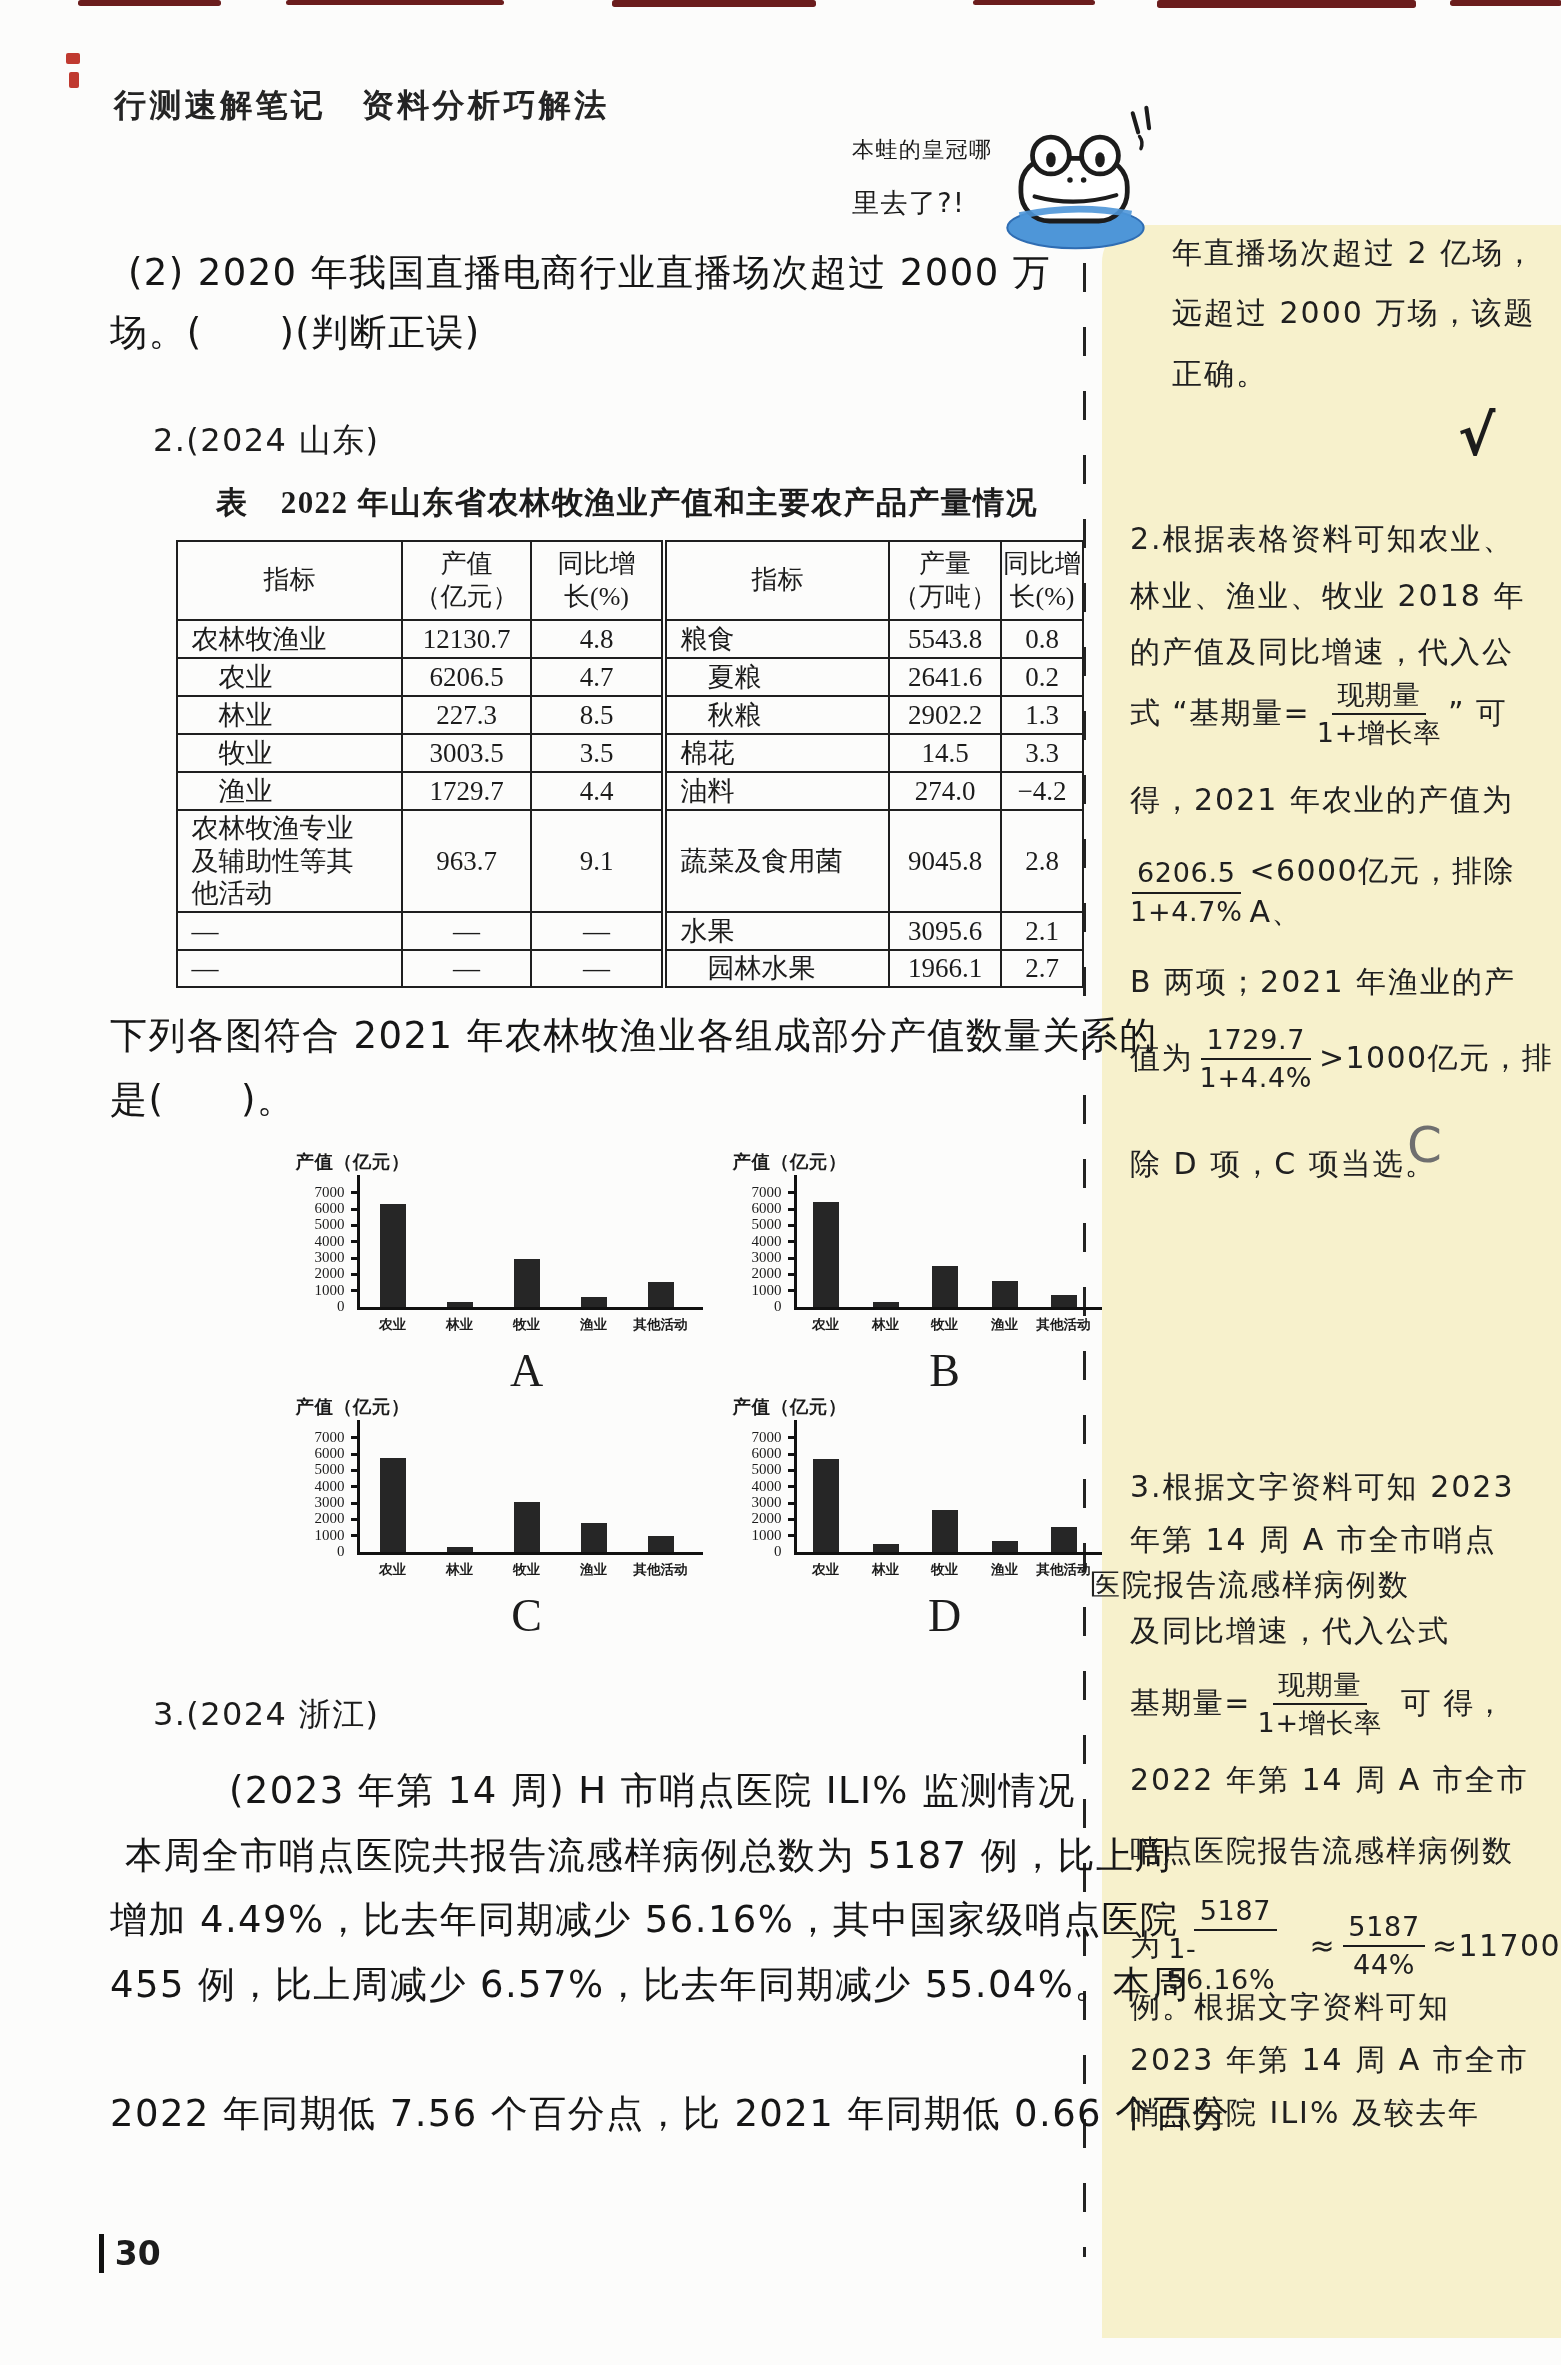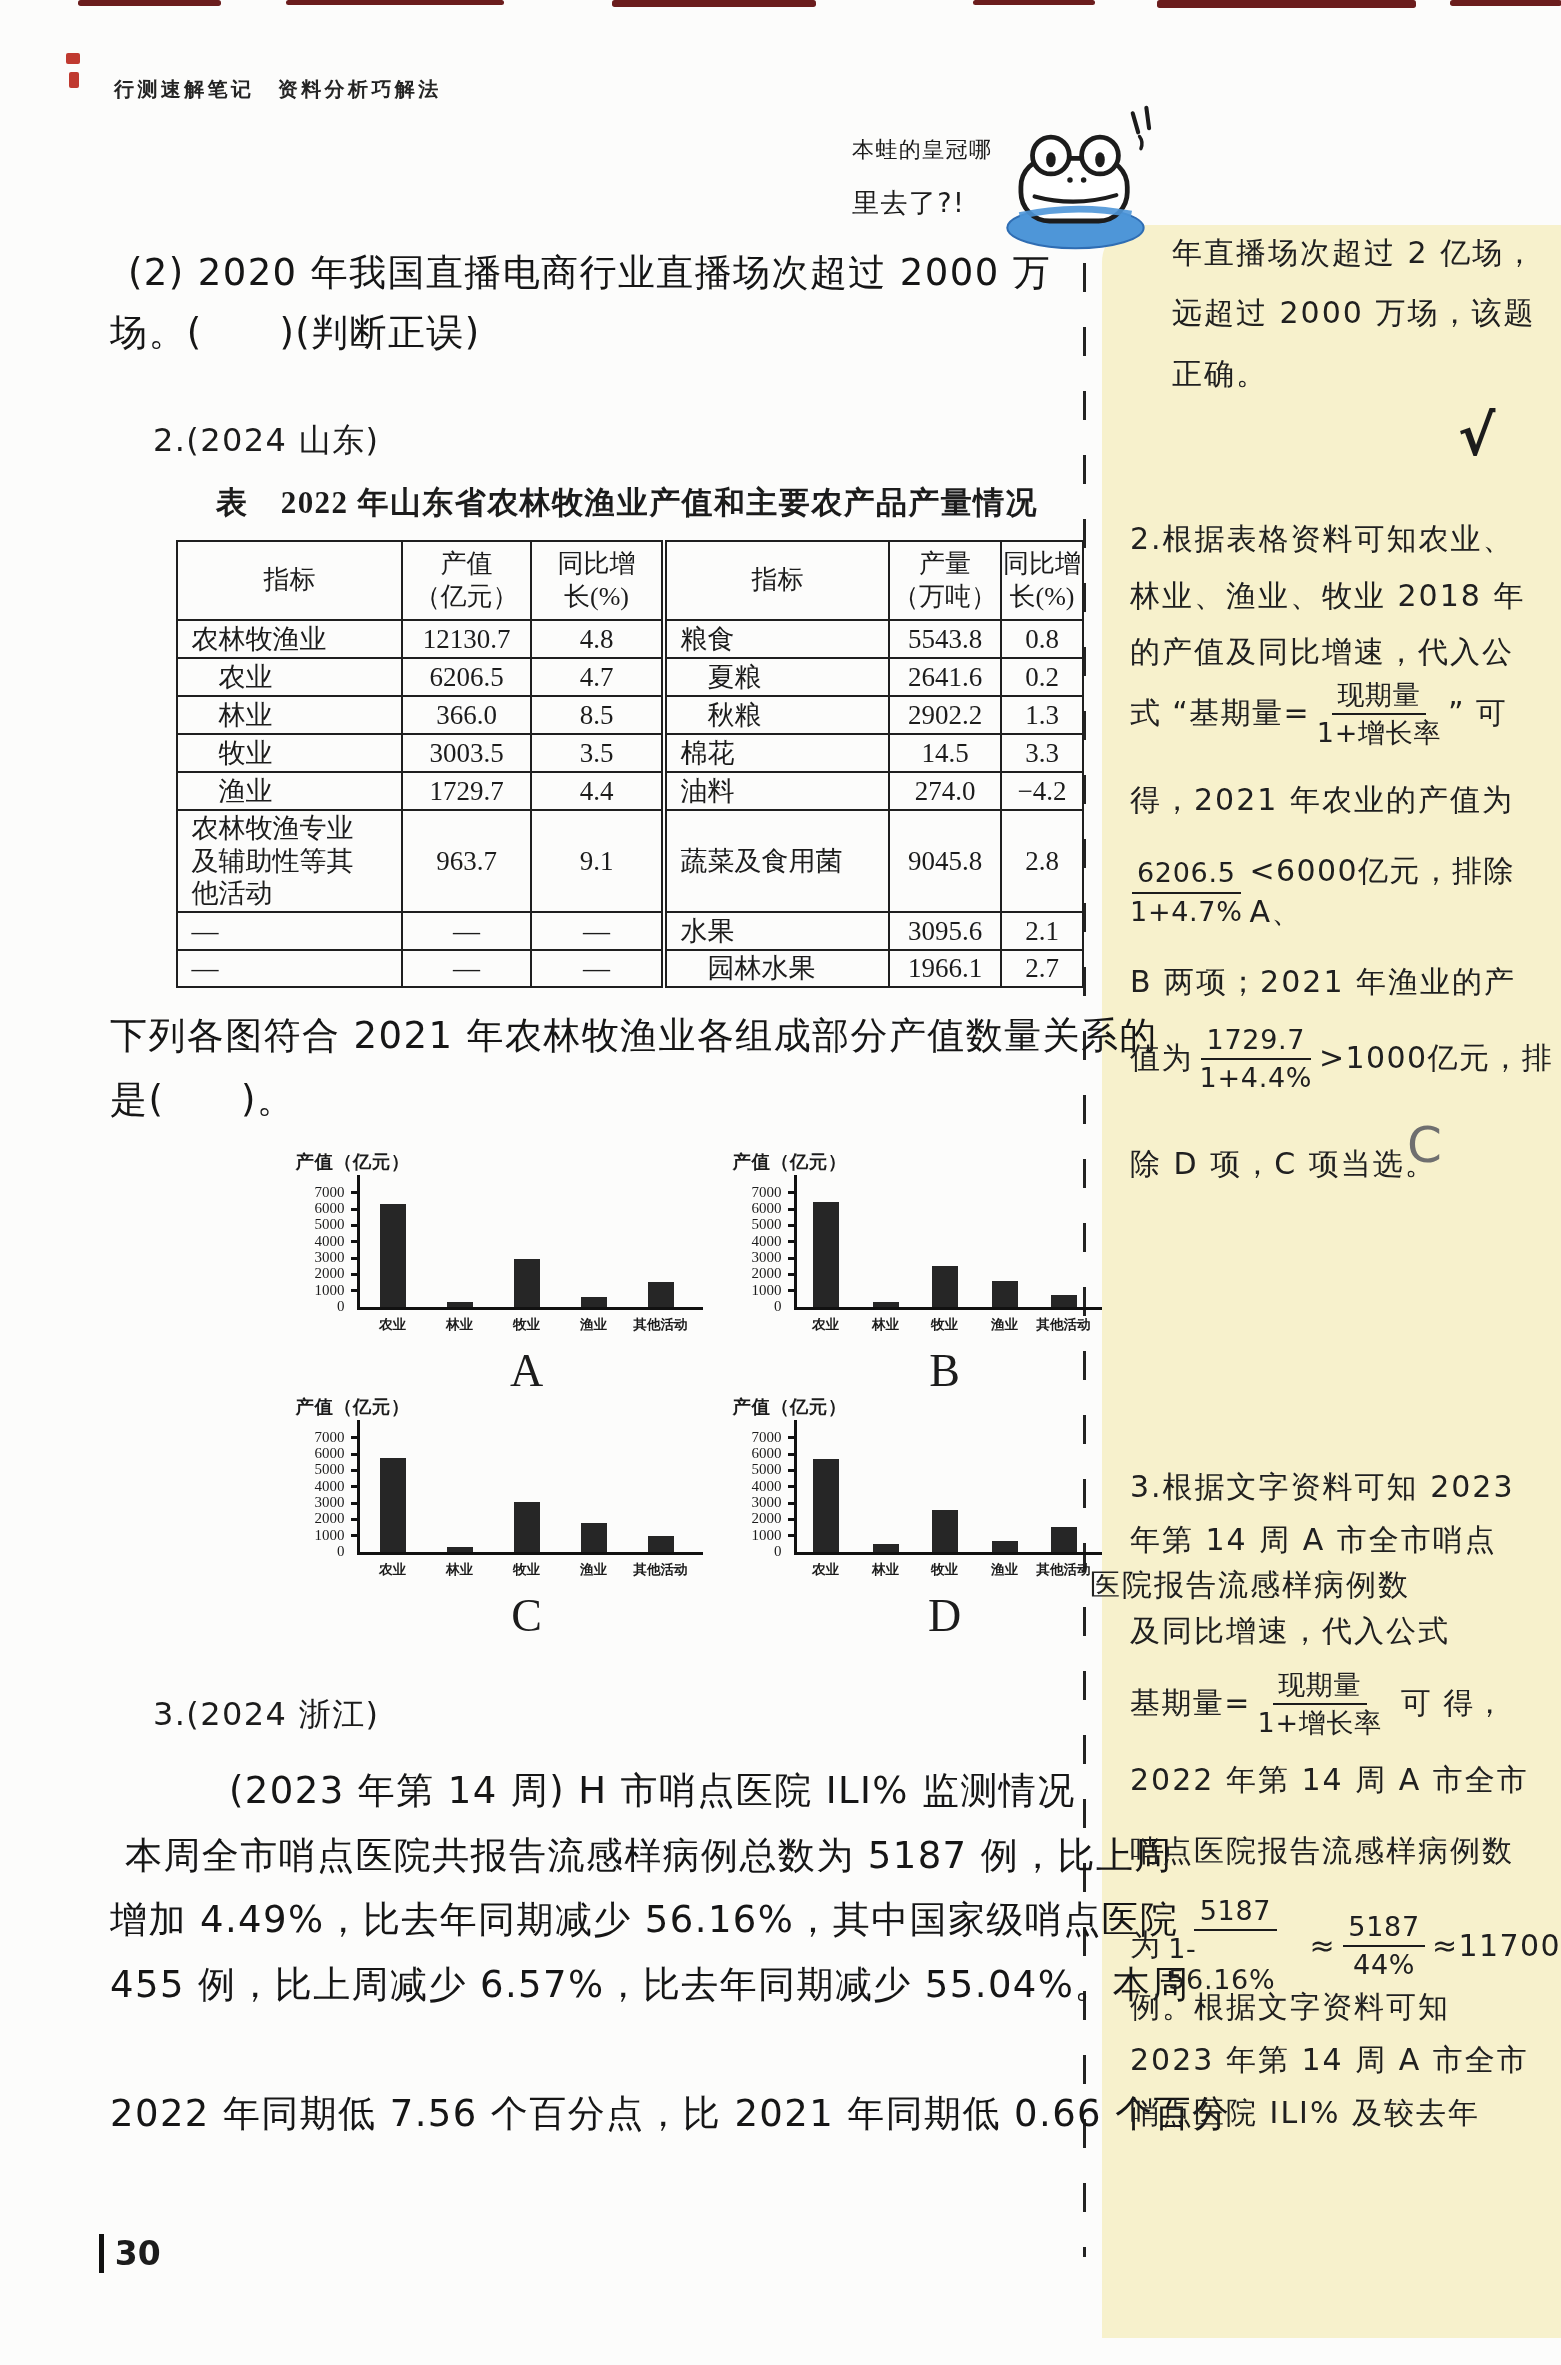--- a/index.html
+++ b/index.html
@@ -40,21 +40,21 @@
   <div class="scanmark" style="left:612px;top:0;width:204px;height:6.8px;"></div>
   <div class="scanmark" style="left:973px;top:0;width:122px;height:4.8px;"></div>
   <div class="scanmark" style="left:1157px;top:0;width:259px;height:8.2px;"></div>
   <div class="scanmark" style="left:1450px;top:0;width:112px;height:6.1px;"></div>
   <div class="redmark" style="left:66px;top:53px;width:13.6px;height:11px;"></div>
   <div class="redmark" style="left:69px;top:72px;width:9.5px;height:16.3px;"></div>
 
   <div id="sidebar-bg" class="abs"></div>
   <div id="divider" class="abs"></div>
 
-  <div class="abs hw" style="left:114px;top:76px;font-size:20px;font-weight:600;letter-spacing:3.4px;color:#242424;">行测速解笔记　资料分析巧解法</div>
+  <div class="abs hw" style="left:114px;top:84px;font-size:32px;font-weight:600;letter-spacing:3.4px;color:#242424;">行测速解笔记　资料分析巧解法</div>
 
   <div class="abs hw" style="left:852px;top:135px;font-size:22px;letter-spacing:1.4px;">本蛙的皇冠哪</div>
   <div class="abs hw" style="left:852px;top:185px;font-size:27px;letter-spacing:1.4px;">里去了?!</div>
 
   <div class="abs" style="left:999px;top:101px;width:157px;height:150px;">
     <svg width="157" height="150" viewBox="0 0 230 220">
       <path d="M196,18 L204,46" stroke="#1c1c1c" stroke-width="6" fill="none" stroke-linecap="round"></path>
       <path d="M216,10 L220,40" stroke="#1c1c1c" stroke-width="6" fill="none" stroke-linecap="round"></path>
       <path d="M206,52 q6,8 2,18" stroke="#1c1c1c" stroke-width="5" fill="none" stroke-linecap="round"></path>
       <ellipse cx="112" cy="186" rx="100" ry="30" fill="#4e96d8" stroke="#2f6db3" stroke-width="3"></ellipse>
@@ -111,21 +111,21 @@
         <tr style="height: 38px;">
           <td class="c0">　农业</td>
           <td class="c1">6206.5</td>
           <td class="c2">4.7</td>
           <td class="c3 dbl">　夏粮</td>
           <td class="c4">2641.6</td>
           <td class="c5">0.2</td>
         </tr>
         <tr style="height: 38px;">
           <td class="c0">　林业</td>
-          <td class="c1">366.0</td>
+          <td class="c1">227.3</td>
           <td class="c2">8.5</td>
           <td class="c3 dbl">　秋粮</td>
           <td class="c4">2902.2</td>
           <td class="c5">1.3</td>
         </tr>
         <tr style="height: 38px;">
           <td class="c0">　牧业</td>
           <td class="c1">3003.5</td>
           <td class="c2">3.5</td>
           <td class="c3 dbl">棉花</td>

